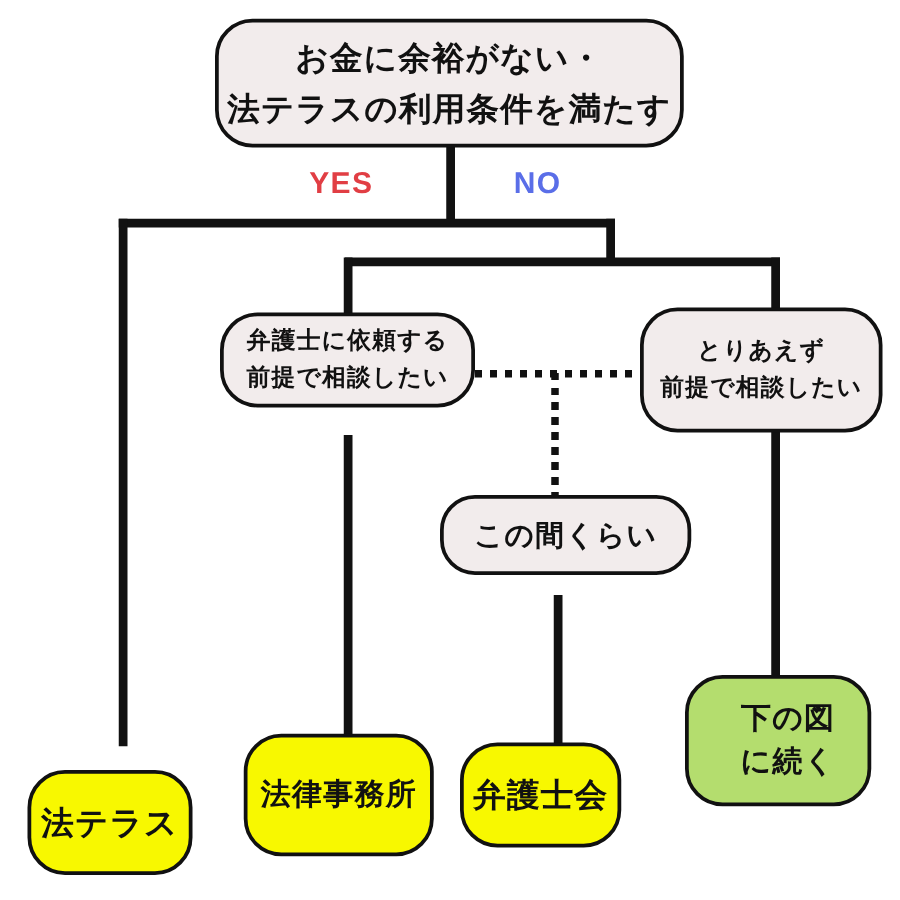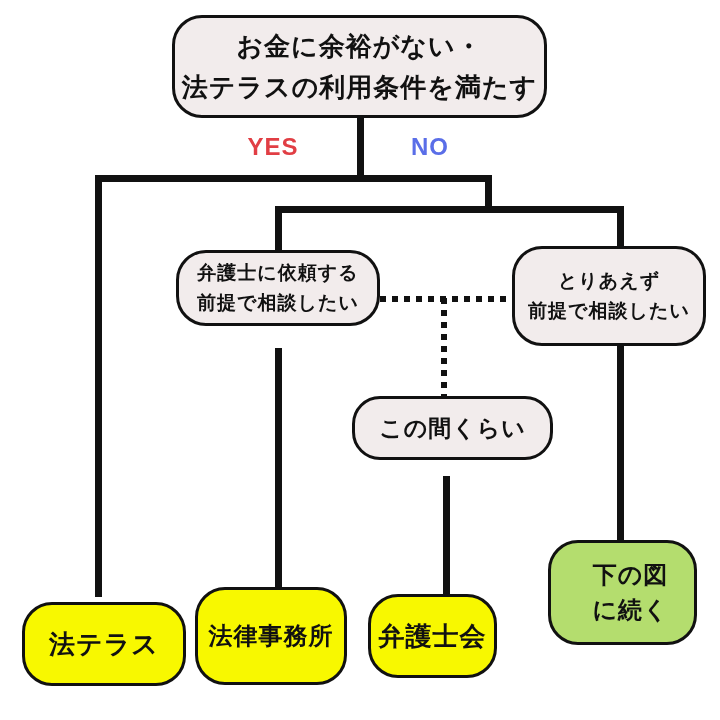--- a/index.html
+++ b/index.html
@@ -62,21 +62,21 @@
     text-align:center;
     letter-spacing:1px;
   }
   .label-yes{ color:var(--color-yes); }
   .label-no{ color:var(--color-no); }
 
   .root-node{ left:172px; top:15px; width:375px; height:103px; font-size:26px; line-height:1.55; }
   .node-request{ left:176px; top:250px; width:204px; height:76px; font-size:19px; line-height:1.6; }
   .node-consult{ left:512px; top:246px; width:194px; height:100px; font-size:19px; line-height:1.6; }
   .node-between{ left:352px; top:396px; width:201px; height:64px; font-size:23px;border-radius:28px; }
-  .leaf-houterasu{ left:22px; top:602px; width:164px; height:84px; font-size:26px; }
+  .leaf-houterasu{ left:22px; top:616px; width:132px; height:84px; font-size:26px; }
   .leaf-private{ left:195px; top:587px; width:152px; height:98px; font-size:24px; line-height:1.45; }
   .leaf-bar{ left:368px; top:594px; width:129px; height:84px; font-size:26px; }
   .leaf-continue{ left:548px; top:540px; width:149px; height:105px; font-size:24px; line-height:1.45; }
 </style>
 </head>
 <body>
 
 <div class="stage">
 
   <div class="line" style="left:357px; top:117px; width:7px; height:61px;"></div>

